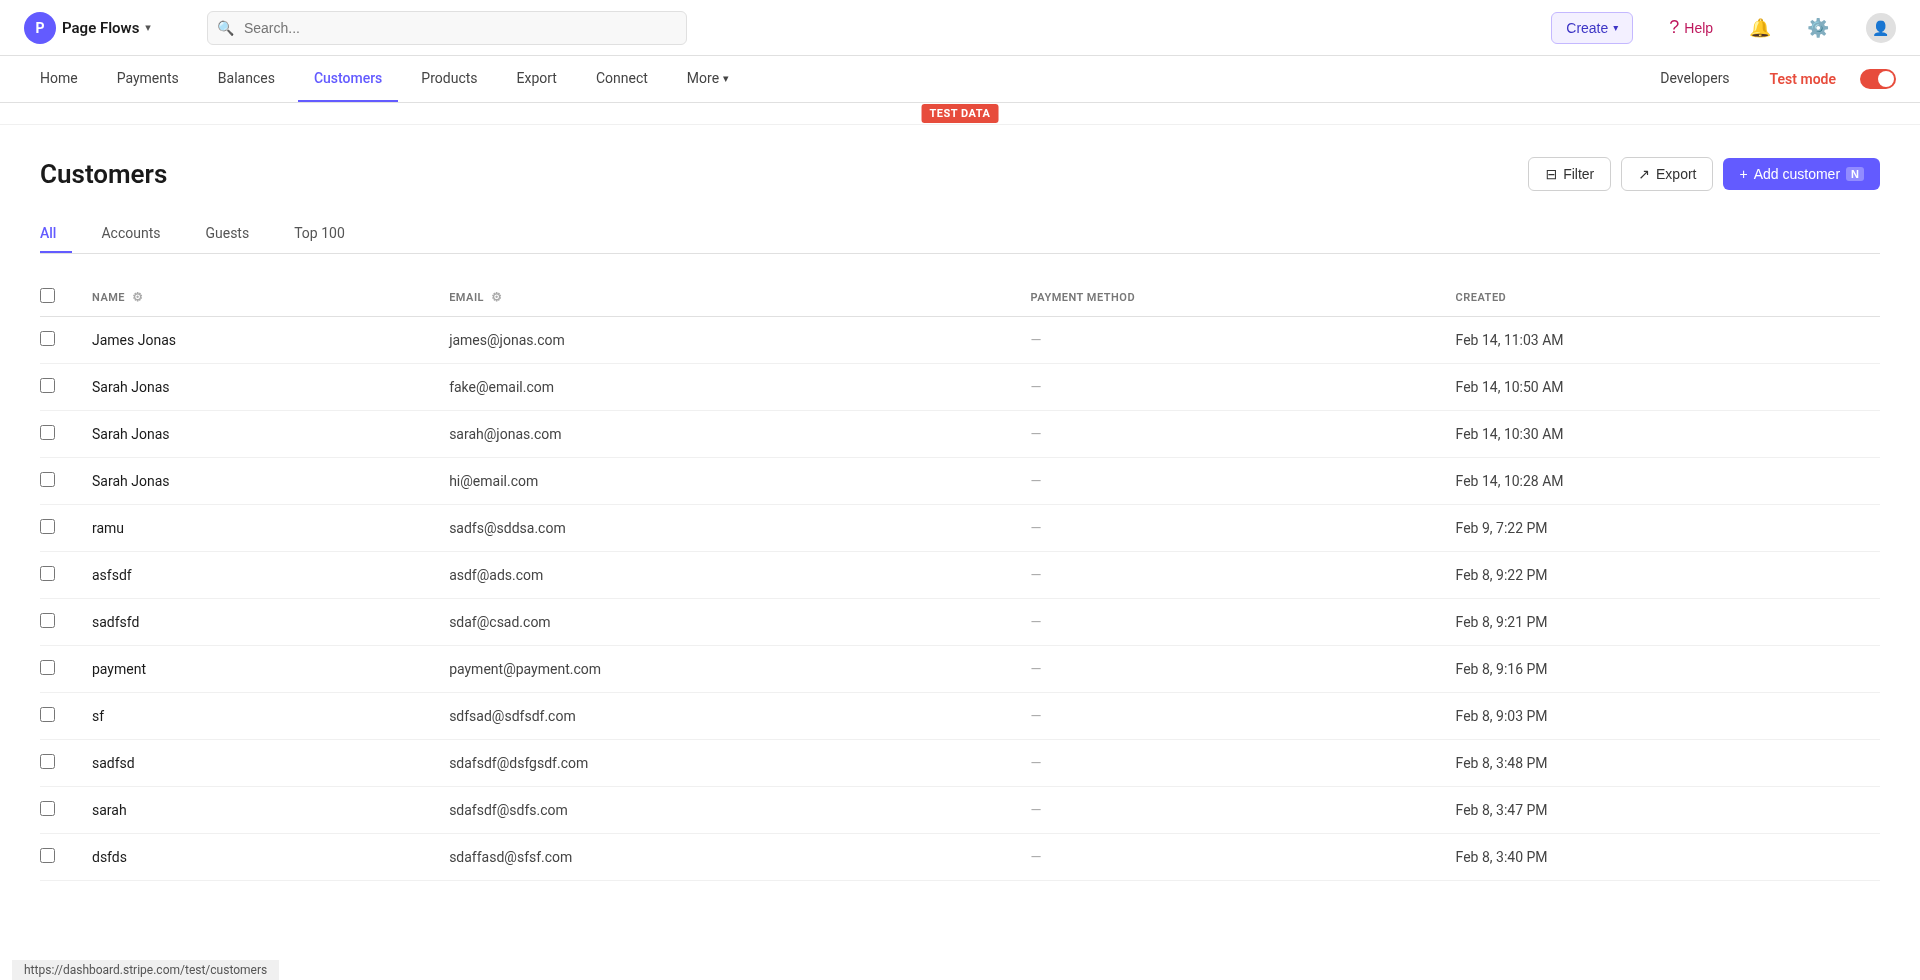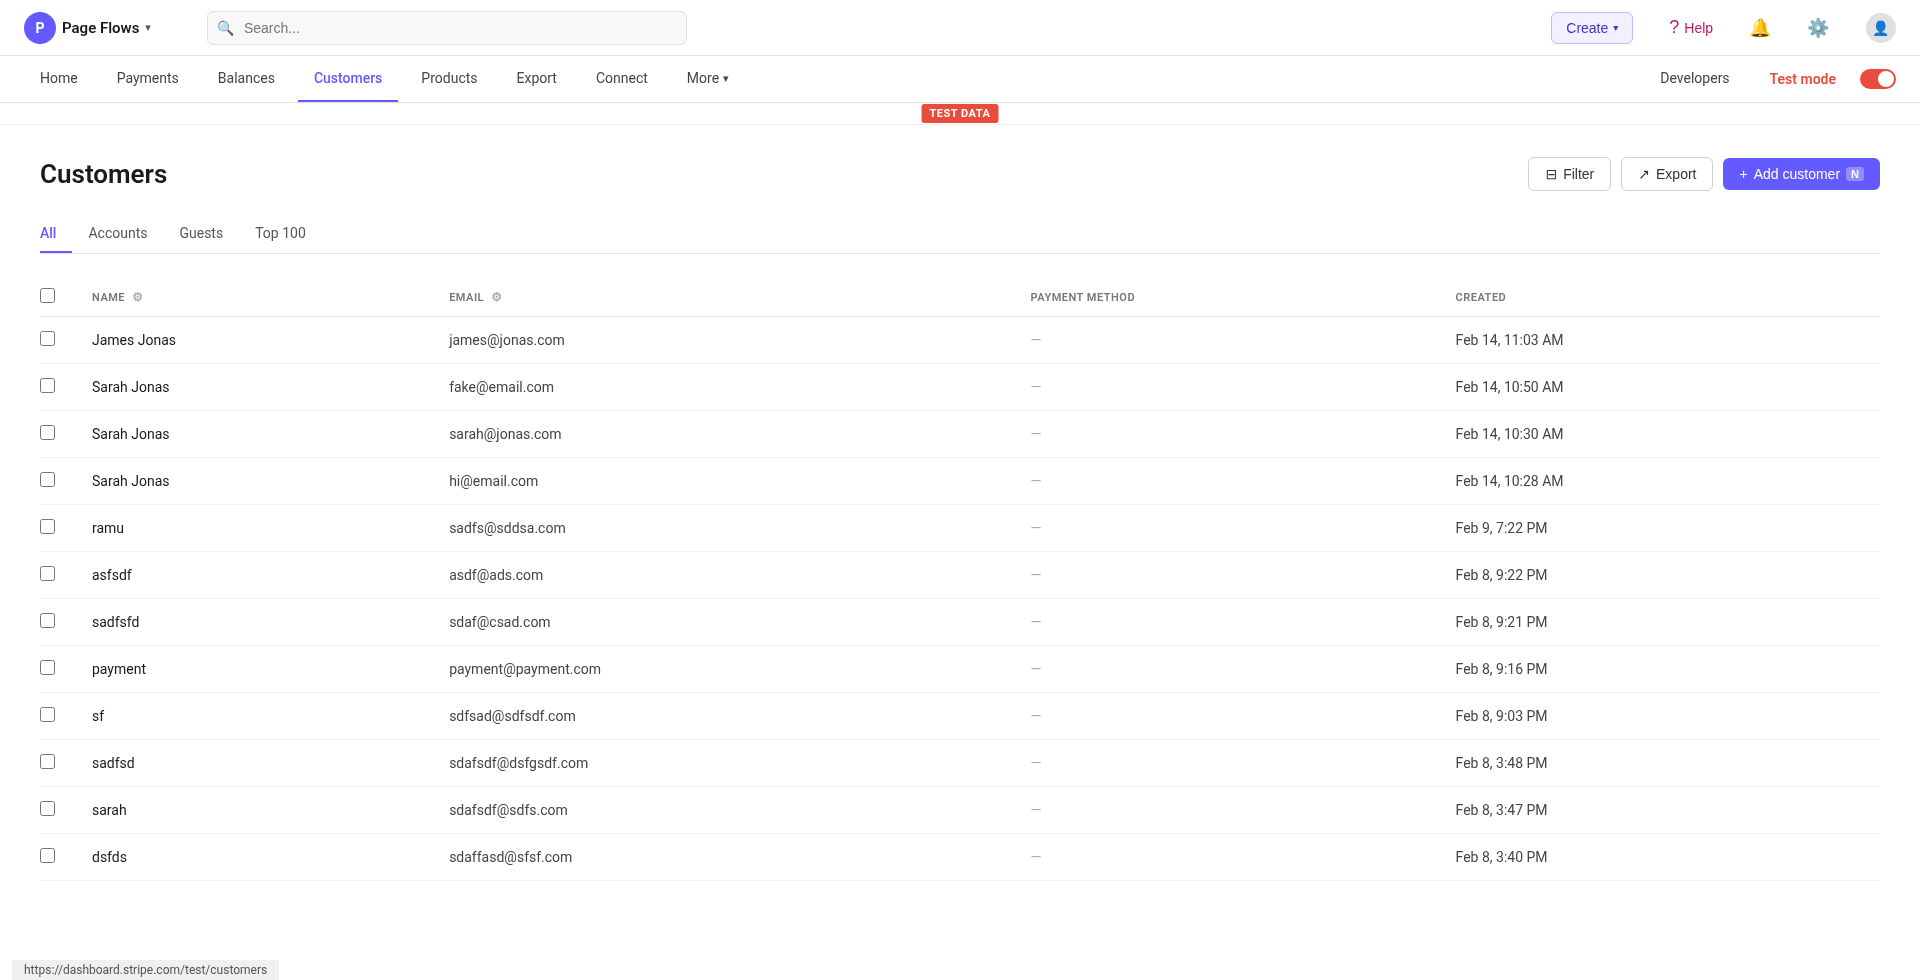--- a/index.html
+++ b/index.html
@@ -50,21 +50,21 @@
     
     .content { padding: 32px 40px; }
     .page-header { display: flex; align-items: center; justify-content: space-between; margin-bottom: 24px; }
     .page-title { font-size: 26px; font-weight: 600; color: #1a1a1a; }
     .header-actions { display: flex; align-items: center; gap: 10px; }
     .btn-outline { background: #fff; border: 1px solid #d0d0d0; color: #333; padding: 8px 16px; border-radius: 6px; font-size: 14px; cursor: pointer; display: flex; align-items: center; gap: 6px; }
     .btn-primary { background: #635bff; border: none; color: #fff; padding: 8px 16px; border-radius: 6px; font-size: 14px; cursor: pointer; display: flex; align-items: center; gap: 6px; font-weight: 500; }
     .shortcut-badge { background: rgba(255,255,255,0.3); border-radius: 3px; padding: 1px 5px; font-size: 11px; font-weight: 700; }
 
     
-    .tabs { display: flex; gap: 0; border-bottom: 1px solid #e0e0e0; margin-bottom: 24px; }
+    .tabs { display: flex; gap: 13px; border-bottom: 1px solid #e0e0e0; margin-bottom: 24px; }
     .tab { padding: 10px 16px; font-size: 14px; color: #555; cursor: pointer; border-bottom: 2px solid transparent; }
     .tab.active { color: #635bff; border-bottom: 2px solid #635bff; font-weight: 500; }
     .tab:first-child { padding-left: 0; }
 
     
     .table-wrap { width: 100%; }
     table { width: 100%; border-collapse: collapse; }
     thead tr { border-bottom: 1px solid #e0e0e0; }
     thead th { text-align: left; font-size: 11px; font-weight: 600; color: #777; text-transform: uppercase; letter-spacing: 0.5px; padding: 10px 12px; }
     thead th:first-child { width: 40px; padding-left: 0; }

